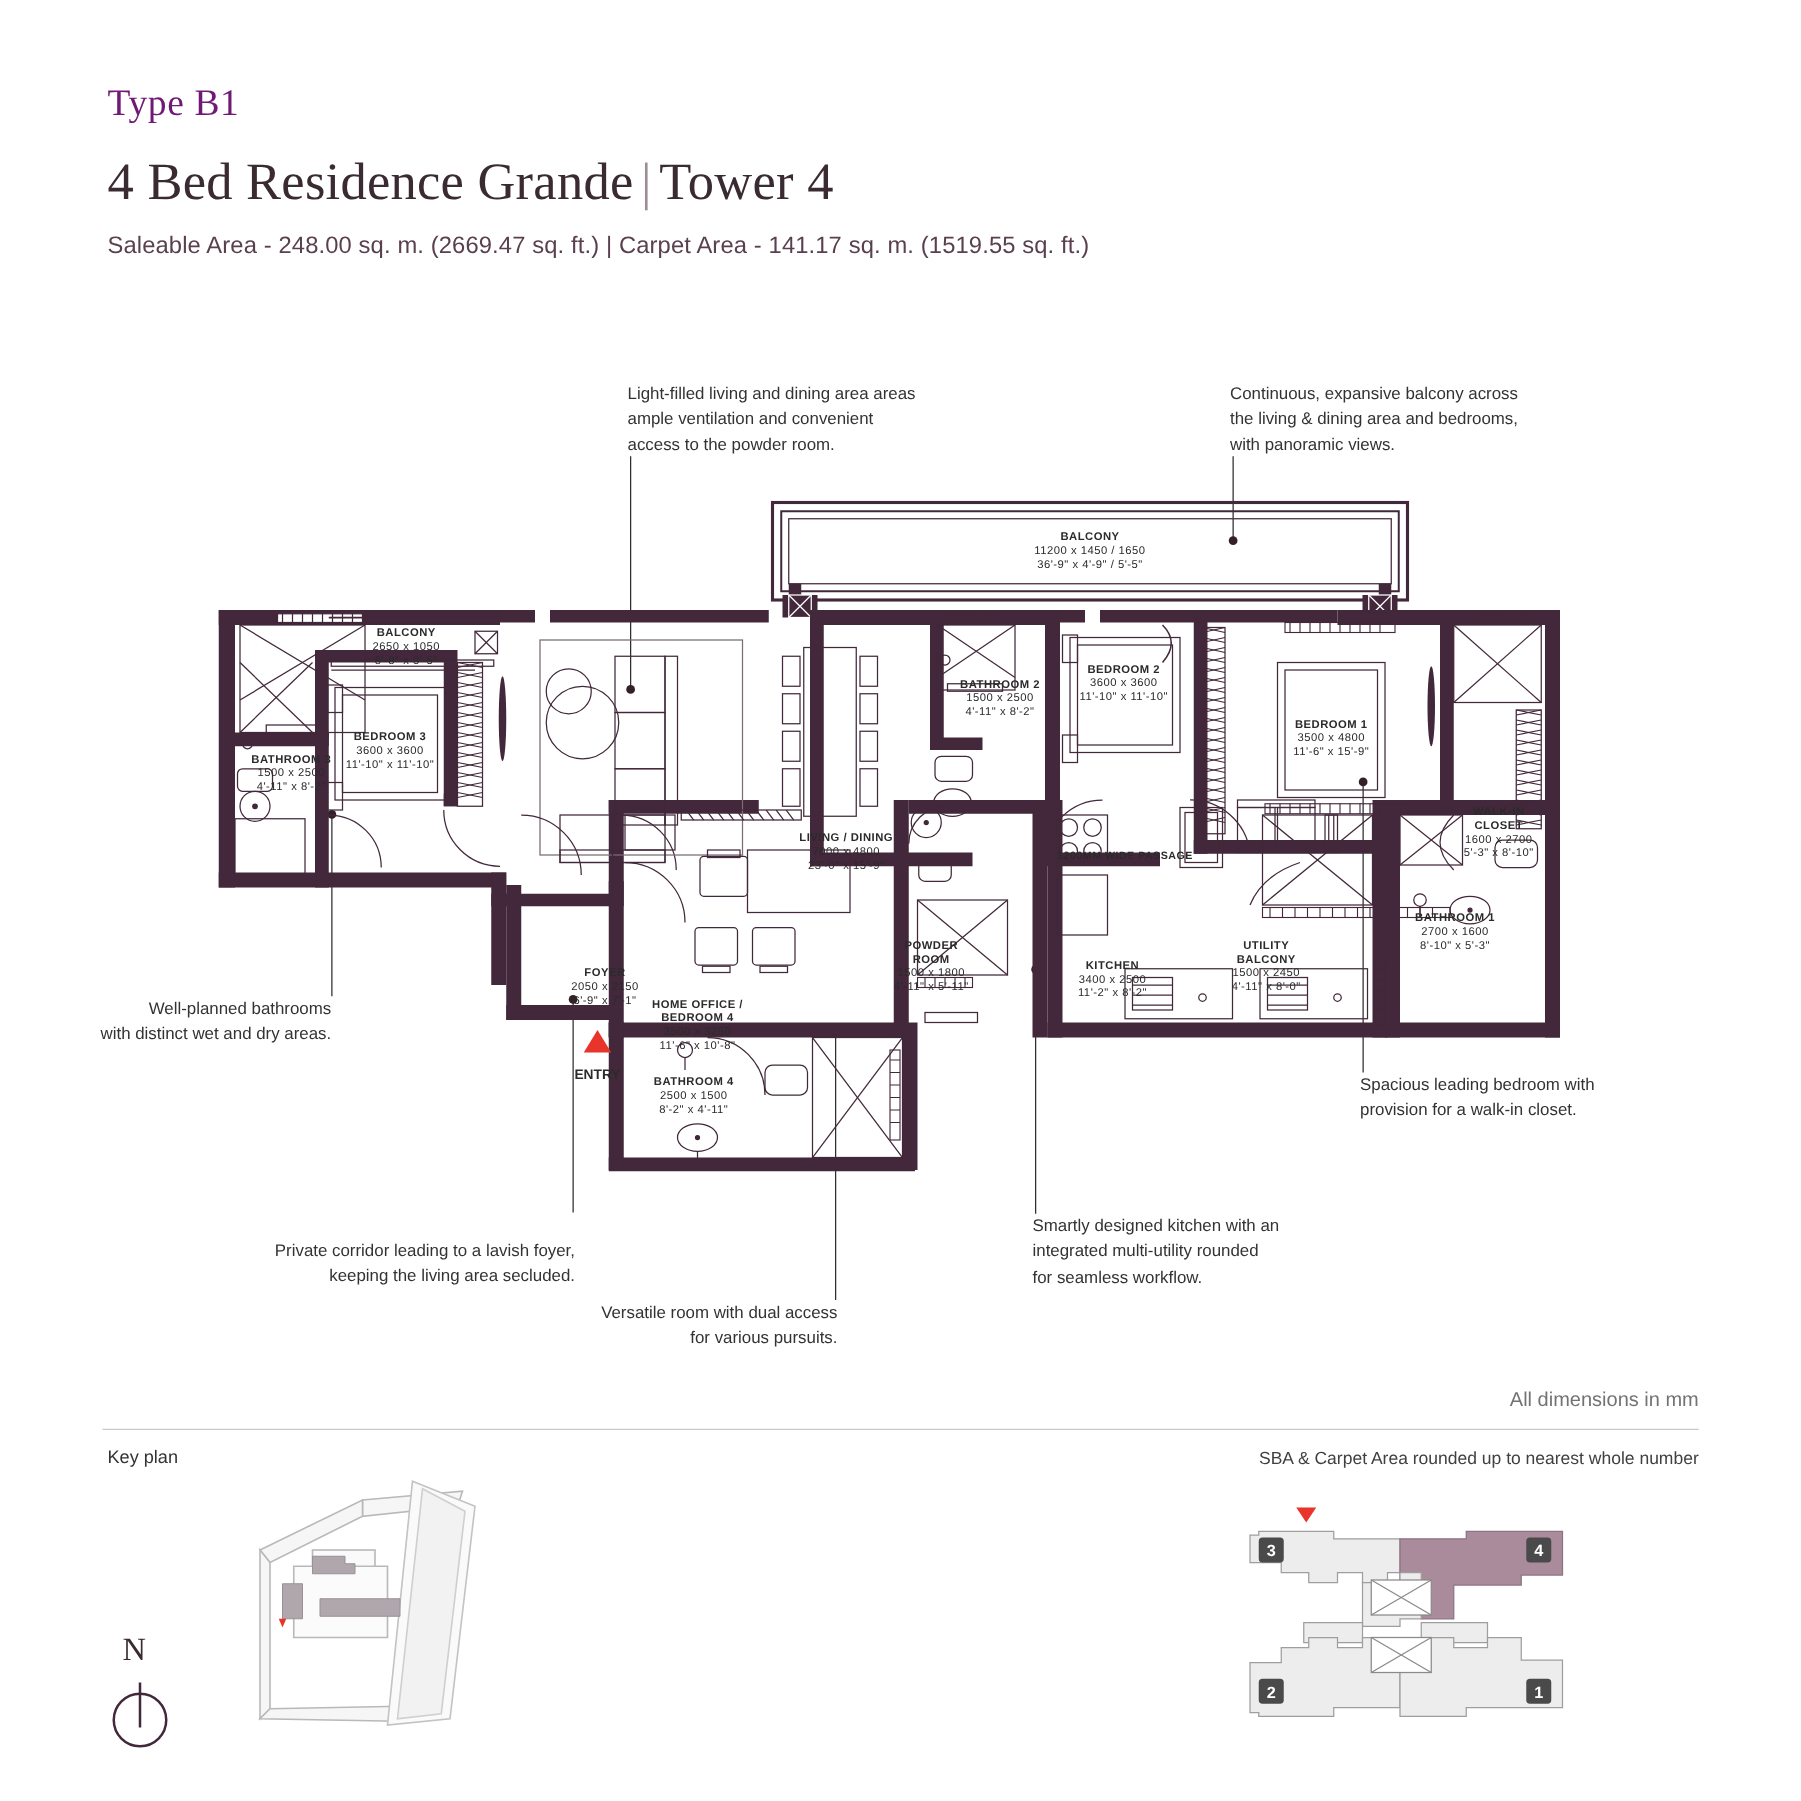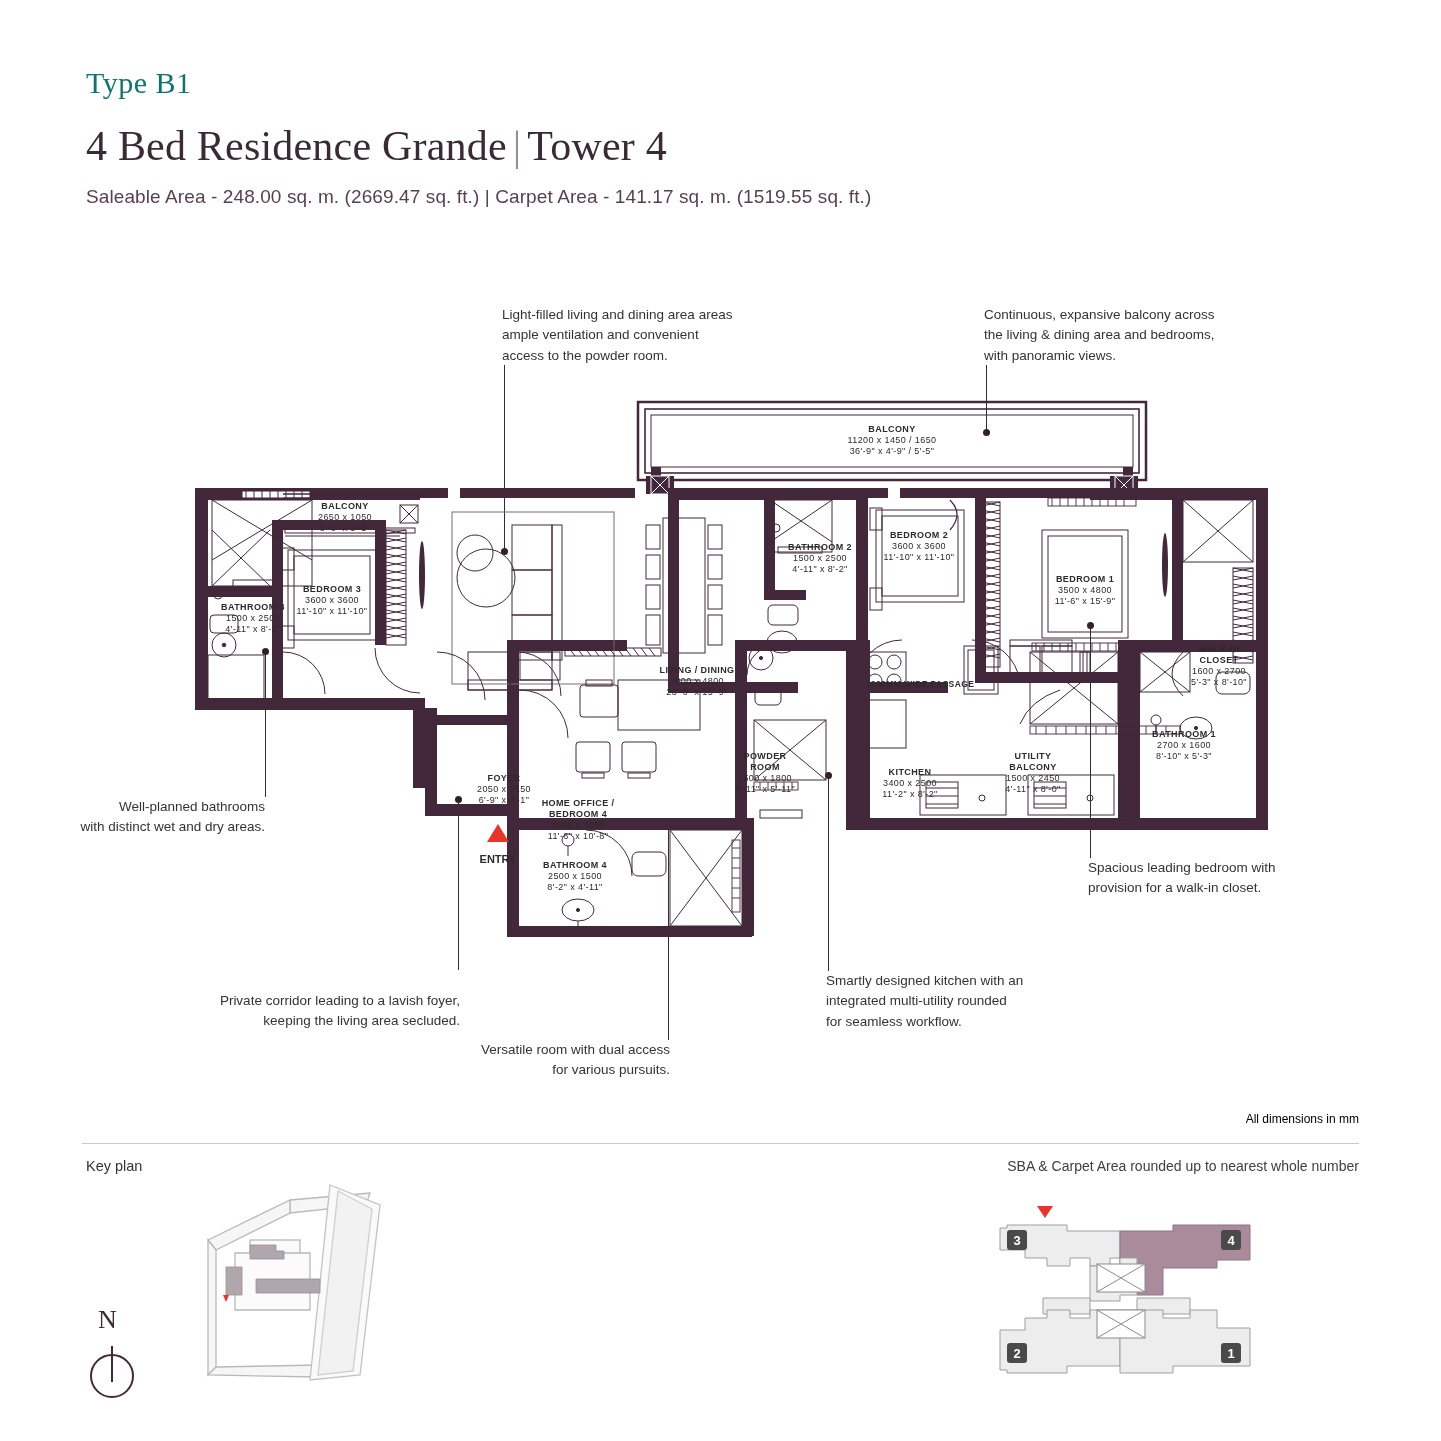--- a/index.html
+++ b/index.html
@@ -10,21 +10,21 @@
     font-family: "Liberation Sans", sans-serif;
     color: #3d3d3d;
     position: relative;
     overflow: hidden;
   }
 
   
   .header { position:absolute; left:86px; top:66px; width:1000px; }
   .type-label {
     font-family: "Liberation Serif", serif;
-    font-size: 30px; color: #0f766e; letter-spacing:.5px;
+    font-size: 30px; color: #701a75; letter-spacing:.5px;
     margin:0 0 22px 0; font-weight:400;
   }
   .main-title {
     font-family: "Liberation Serif", serif;
     font-size: 42px; color:#3a2b33; font-weight:400;
     margin:0 0 16px 0; letter-spacing:.2px; white-space:nowrap;
   }
   .main-title .sep { color:#9c8d96; font-weight:300; padding:0 6px; }
   .area-line {
     font-size:19px; color:#5a3f4e; margin:0 0 10px 0; letter-spacing:.1px;
@@ -32,24 +32,24 @@
   .features-line { font-size:17px; color:#4a4a4a; letter-spacing:.1px; }
 
   
   .callout { position:absolute; font-size:13.5px; line-height:1.5; color:#333; }
   .callout.r { text-align:right; }
   .leader { position:absolute; background:#2e2e2e; }
   .leader.v { width:1px; }
   .dot { position:absolute; width:7px; height:7px; border-radius:50%; background:#332028; }
 
   
-  #planwrap { position:absolute; left:0; top:390px; width:1246px; height:620px;padding-left:20px; }
+  #planwrap { position:absolute; left:0; top:390px; width:1246px; height:620px; }
 
   
-  .dims-note { position:absolute; right:82px; top:1112px; font-size:12px; color:#000000; }
+  .dims-note { position:absolute; right:82px; top:1112px; font-size:16px; color:#737373; }
   .rule { position:absolute; left:82px; top:1143px; width:1277px; height:1px; background:#c9c9c9; }
   .keyplan-label { position:absolute; left:86px; top:1158px; font-size:14.5px; color:#333; }
   .sba-note { position:absolute; right:82px; top:1158px; font-size:14px; color:#404040; }
   .northlabel { position:absolute; left:98px; top:1305px; font-family:"Liberation Serif",serif; font-size:26px; color:#3a2b33; }
 </style>
 </head>
 <body>
 
 <div class="header">
   <div class="type-label">Type B1</div>

